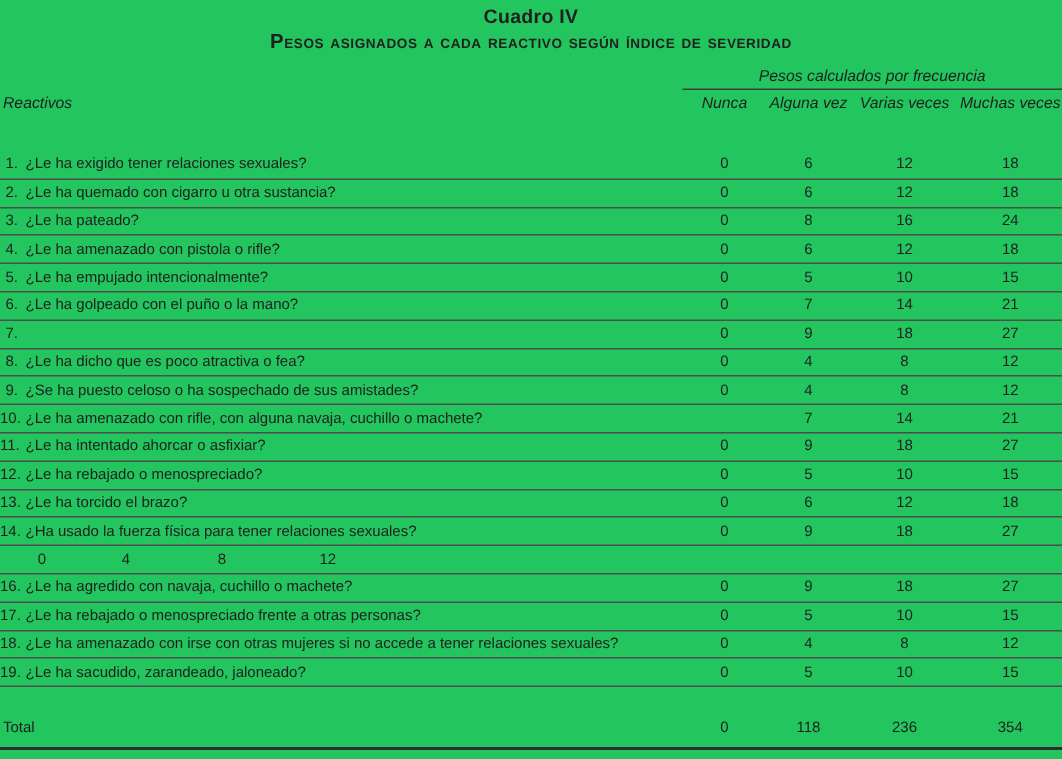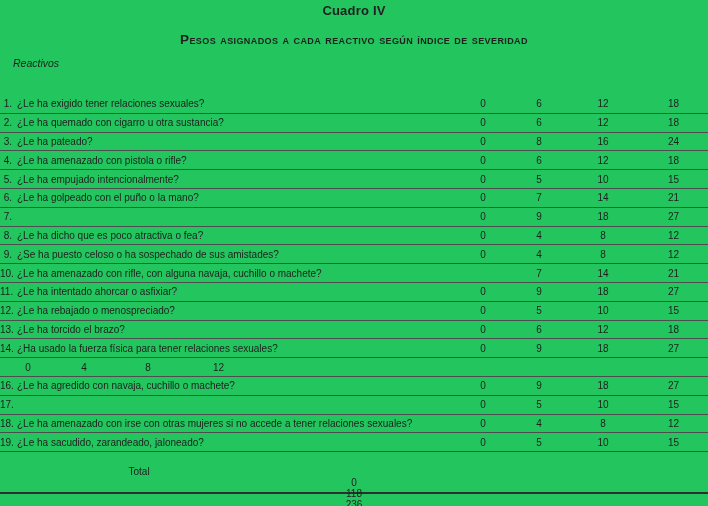--- a/index.html
+++ b/index.html
@@ -22,31 +22,31 @@
     font-size: 13px;
     padding-top: 3px;
     letter-spacing: 0.2px;
   }
   .subtitle {
     text-align: center;
     font-weight: bold;
     font-size: 13.5px;
     font-variant: small-caps;
     letter-spacing: 0.4px;
-    margin-top: 14px;
+    margin-top: 2px;
   }
   .table-header {
     display: flex;
     margin-top: 10px;
   }
   .reactivos-cell {
     width: 455px;
     display: flex;
     align-items: flex-end;
-    padding-left: 13px;
+    padding-left: 2px;
     font-style: italic;
     font-size: 10.5px;
     box-sizing: border-box;
   }
   .freq-group {
     width: 253px;
     box-sizing: border-box;
   }
   .freq-title {
     text-align: center;
@@ -91,38 +91,46 @@
     white-space: nowrap;
   }
   .total-row {
     display: flex;
     align-items: center;
     margin-top: 14px;
     height: 28px;
     border-bottom: 2px solid #2e2e2e;
     font-size: 10px;
     box-sizing: border-box;
-    flex-direction: column;
   }
   .total-label {
     width: 455px;
     padding-left: 2px;
     box-sizing: border-box;
   }
 </style>
 </head>
 <body>
 
 <div class="page">
 
   <div class="title">Cuadro IV</div>
   <div class="subtitle">Pesos asignados a cada reactivo según índice de severidad</div>
 
   <div class="table-header">
     <div class="reactivos-cell">Reactivos</div>
+    <div class="freq-group">
+      <div class="freq-title">Pesos calculados por frecuencia</div>
+      <div class="freq-cols">
+        <div class="c1">Nunca</div>
+        <div class="c2">Alguna vez</div>
+        <div class="c3">Varias veces</div>
+        <div class="c4">Muchas veces</div>
+      </div>
+    </div>
   </div>
 
   <div class="rows">
       <div class="row">
       <div class="q-cell">
         <span class="num">1.</span>
         <span class="qtext">¿Le ha exigido tener relaciones sexuales?</span>
       </div>
       <div class="v c1">0</div>
       <div class="v c2">6</div>
@@ -270,20 +278,21 @@
         <span class="qtext">¿Le ha agredido con navaja, cuchillo o machete?</span>
       </div>
       <div class="v c1">0</div>
       <div class="v c2">9</div>
       <div class="v c3">18</div>
       <div class="v c4">27</div>
     </div>
       <div class="row">
       <div class="q-cell">
         <span class="num">17.</span>
+        <span class="qtext">¿Le ha rebajado o menospreciado frente a otras personas?</span>
       </div>
       <div class="v c1">0</div>
       <div class="v c2">5</div>
       <div class="v c3">10</div>
       <div class="v c4">15</div>
     </div>
       <div class="row">
       <div class="q-cell">
         <span class="num">18.</span>
         <span class="qtext">¿Le ha amenazado con irse con otras mujeres si no accede a tener relaciones sexuales?</span>

